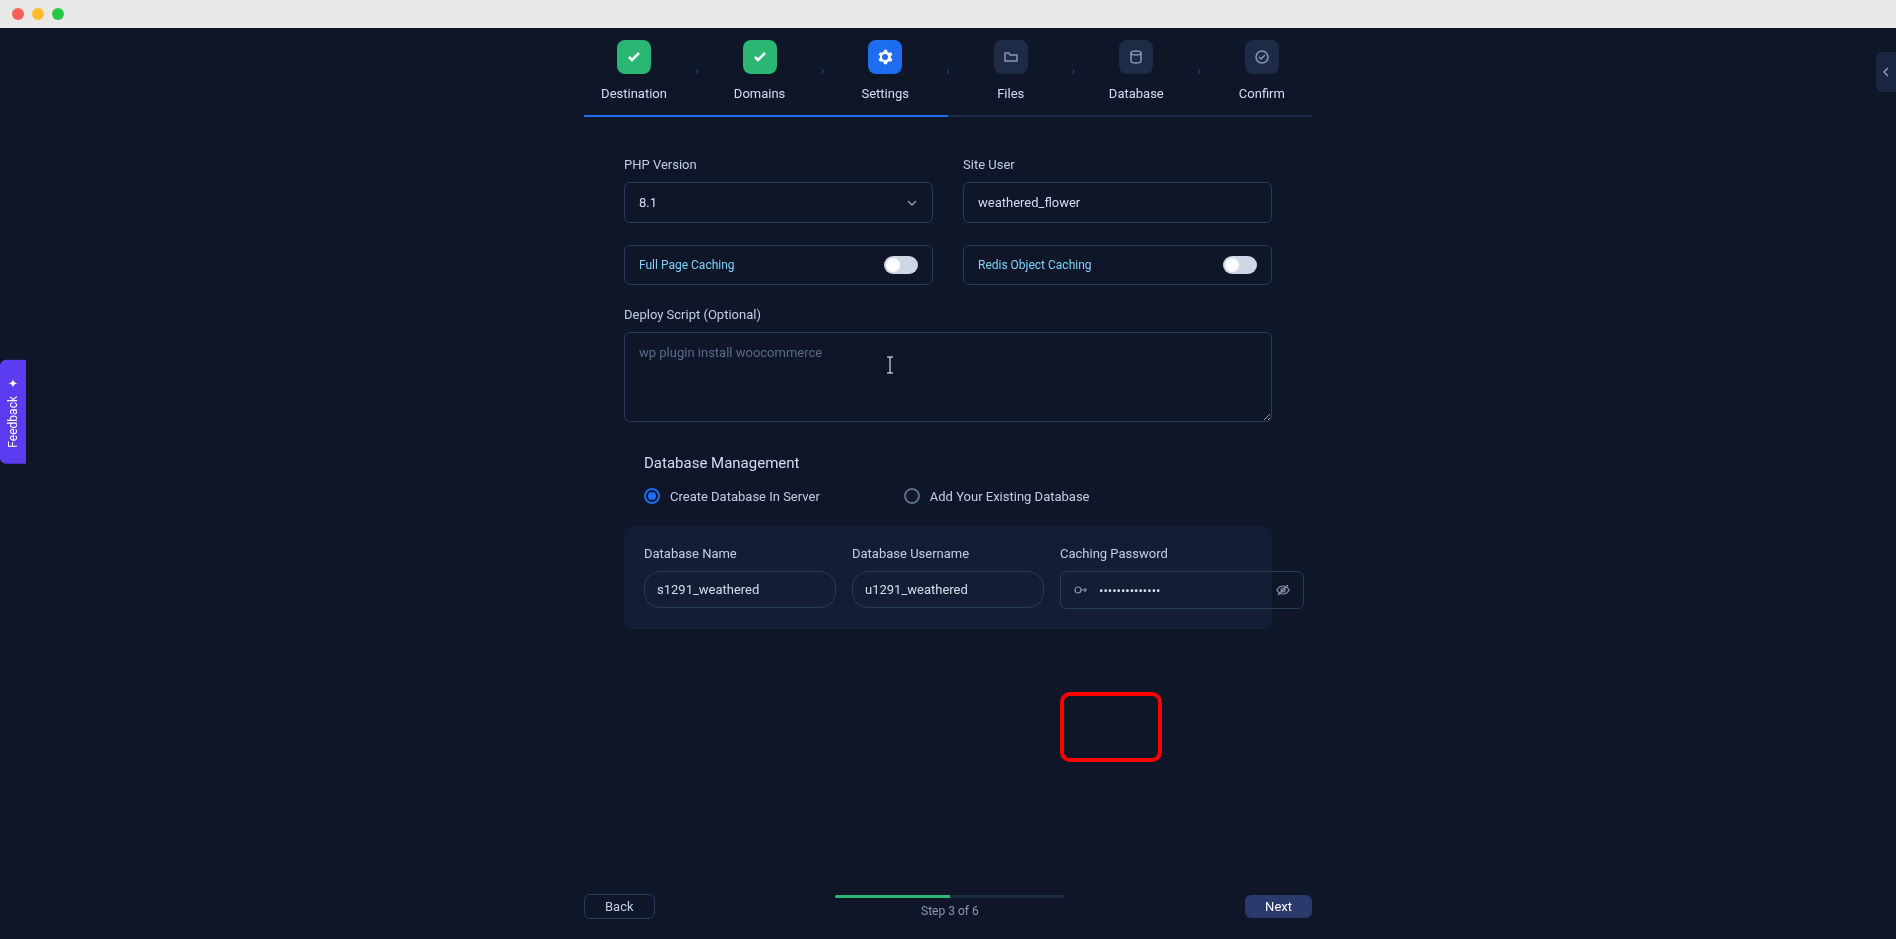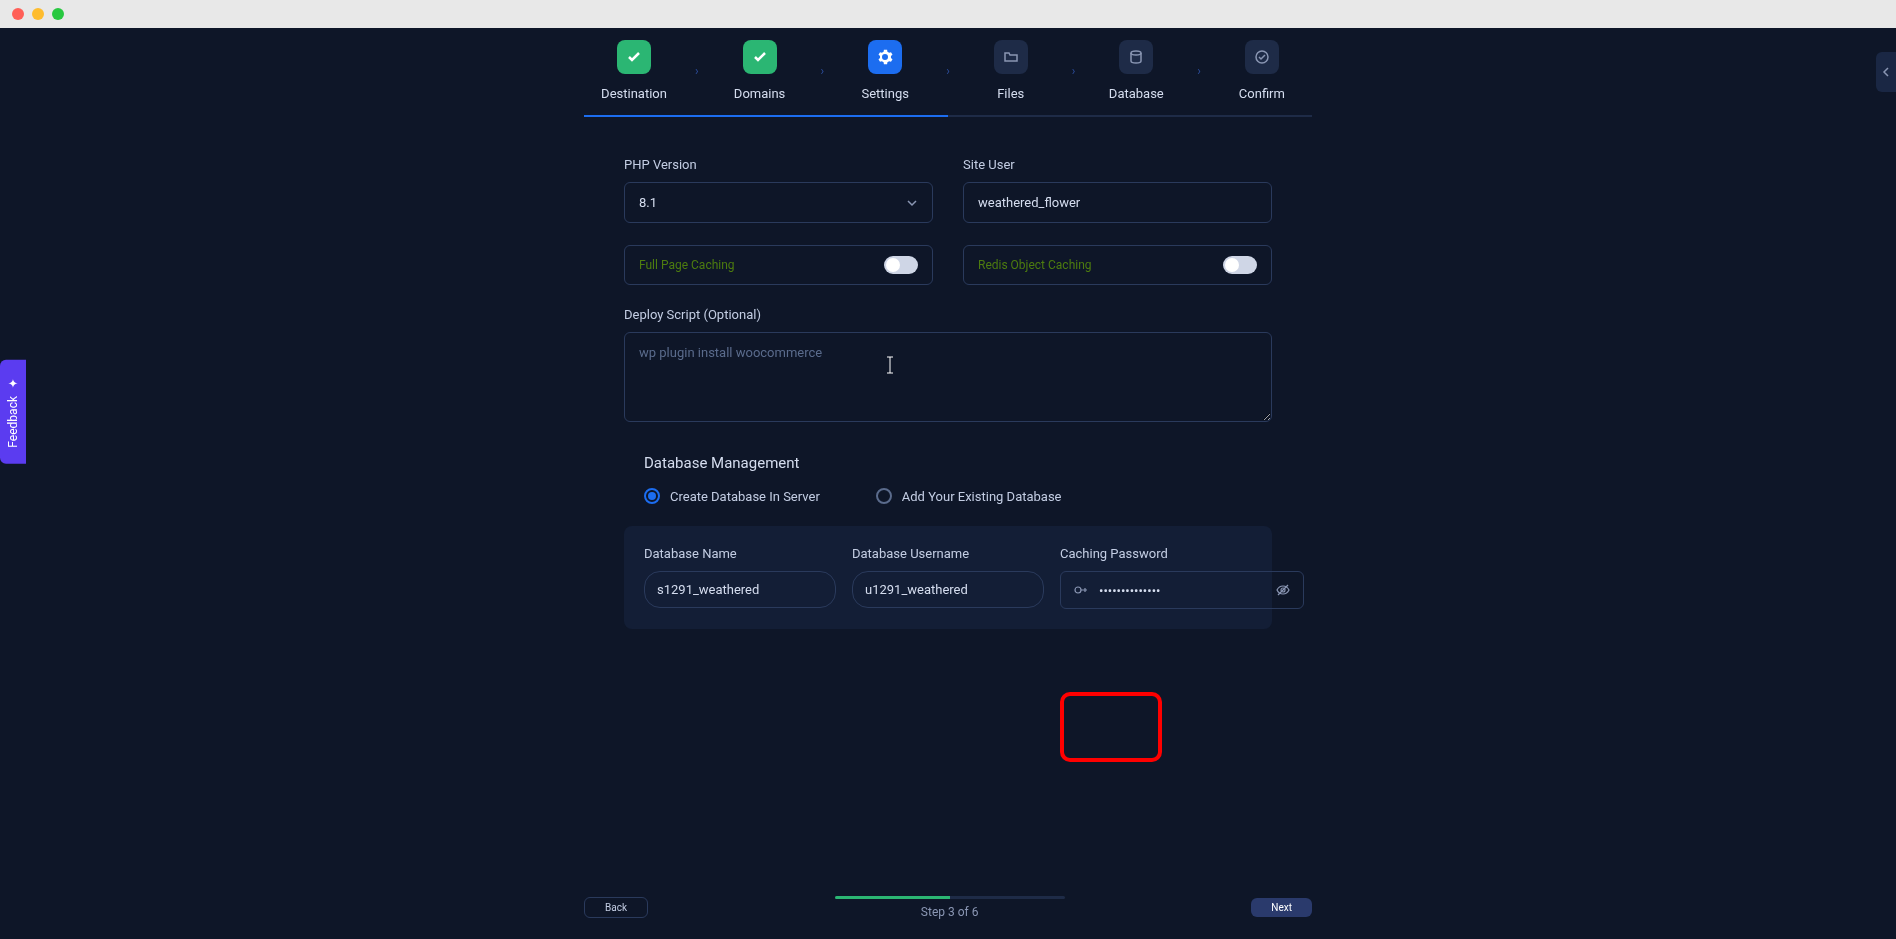--- a/index.html
+++ b/index.html
@@ -115,21 +115,21 @@
 }
 .select svg { width: 12px; height: 12px; }
 .toggle-row {
   border: 1px solid #2a3a5c;
   border-radius: 6px;
   padding: 10px 14px;
   display: flex;
   justify-content: space-between;
   align-items: center;
   font-size: 12px;
-  color: #4d7c0f;
+  color: #7dd3fc;
 }
 .toggle {
   width: 34px;
   height: 18px;
   background: #cfd6e6;
   border-radius: 20px;
   position: relative;
   cursor: pointer;
 }
 .toggle::after {
@@ -143,21 +143,21 @@
   left: 2px;
 }
 .textarea {
   min-height: 90px;
   resize: both;
 }
 .textarea::placeholder { color: #5a6b8c; }
 .section-title { font-size: 15px; color: #d5ddef; margin-bottom: 16px; margin-top: 10px; padding-left: 20px; }
 .radio-row {
   display: flex;
-  gap: 56px;
+  gap: 84px;
   padding-left: 20px;
   margin-bottom: 22px;
 }
 .radio {
   display: flex;
   align-items: center;
   gap: 10px;
   font-size: 13px;
   color: #c3cde3;
   cursor: pointer;
@@ -220,21 +220,21 @@
   left: 50%;
   transform: translateX(-50%);
   width: 728px;
   display: flex;
   align-items: center;
   justify-content: space-between;
 }
 .btn {
   padding: 4px 20px;
   border-radius: 6px;
-  font-size: 10px;
+  font-size: 13px;
   cursor: pointer;
   border: none;
   font-family: inherit;
 }
 .btn-back {
   background: transparent;
   border: 1px solid #2a3a5c;
   color: #c3cde3;
 }
 .btn-next {

